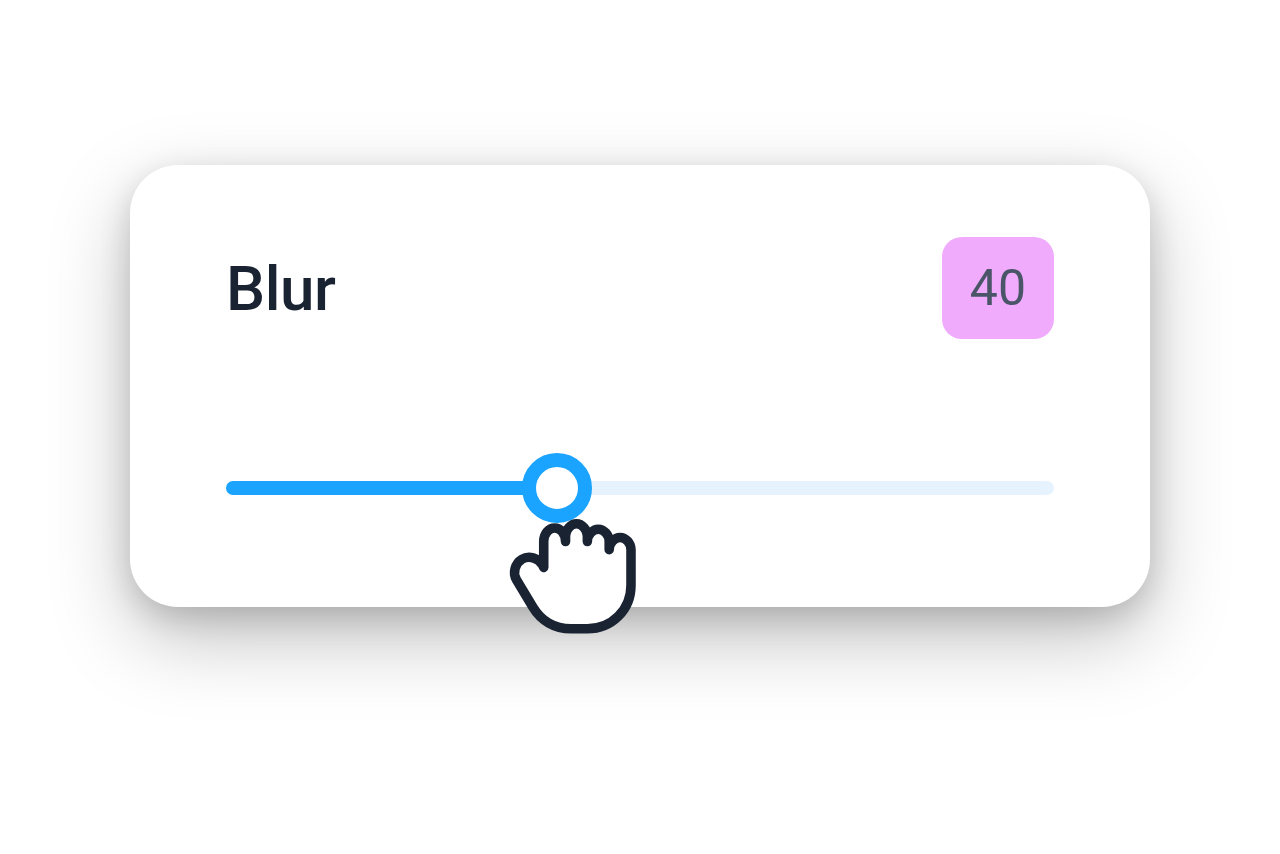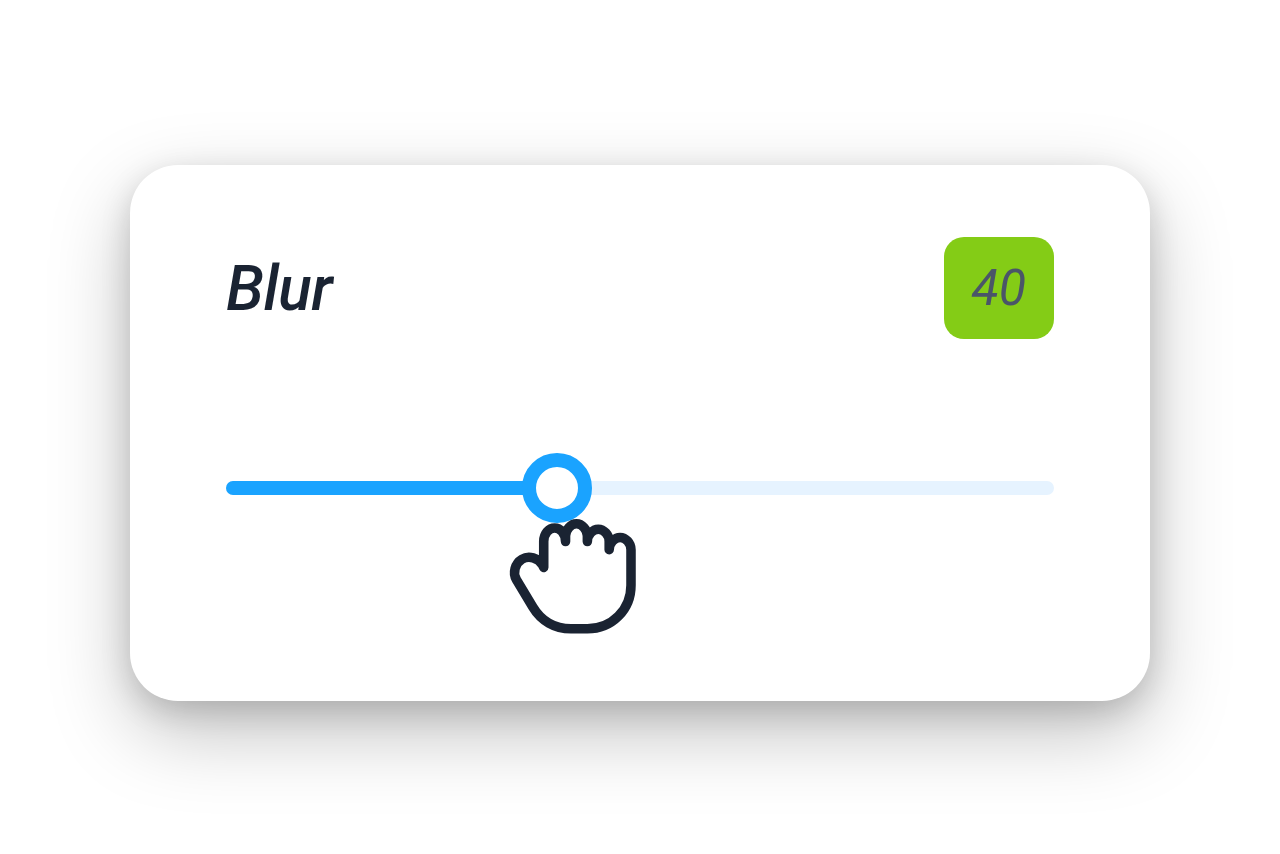--- a/index.html
+++ b/index.html
@@ -7,47 +7,46 @@
       width: 1280px;
       height: 854px;
       display: flex;
       align-items: flex-start;
       justify-content: center;
       padding-top: 165px;
       font-family: -apple-system, BlinkMacSystemFont, "Segoe UI", Roboto, Helvetica, Arial, sans-serif;
     }
     .card {
       width: 1020px;
-      height: 536px;
+      height: 442px;
       background: #ffffff;
       border-radius: 48px;
       box-shadow: 0 30px 80px rgba(0,0,0,0.25), 0 10px 30px rgba(0,0,0,0.15);
       padding: 72px 96px 100px 96px;
       position: relative;
       display: flex;
       flex-direction: column;
-      font-style: italic;
     }
     .card-header {
       display: flex;
       align-items: center;
       justify-content: space-between;
       margin-bottom: 110px;
     }
     .label {
       font-size: 62px;
       font-weight: 500;
       color: #1a2332;
       letter-spacing: -0.5px;
     }
     .value-badge {
       font-size: 50px;
       font-weight: 400;
       color: #4a5568;
-      background: #84cc16;
+      background: #f0abfc;
       border-radius: 20px;
       padding: 22px 28px;
       min-width: 100px;
       text-align: center;
     }
     .slider-wrap {
       position: relative;
       height: 120px;
     }
     .slider-track {

